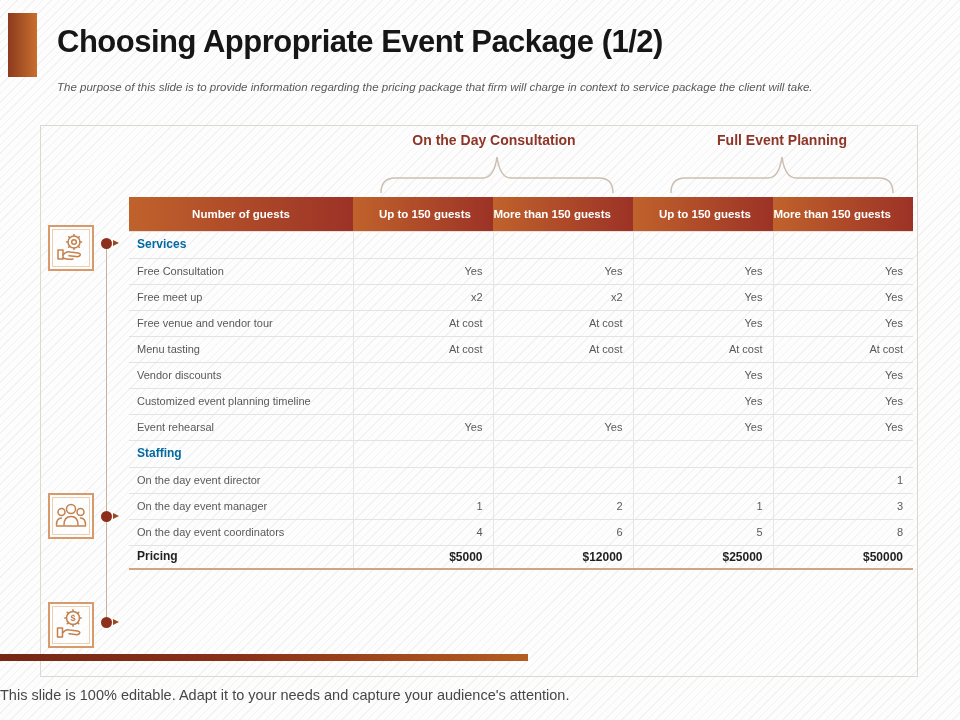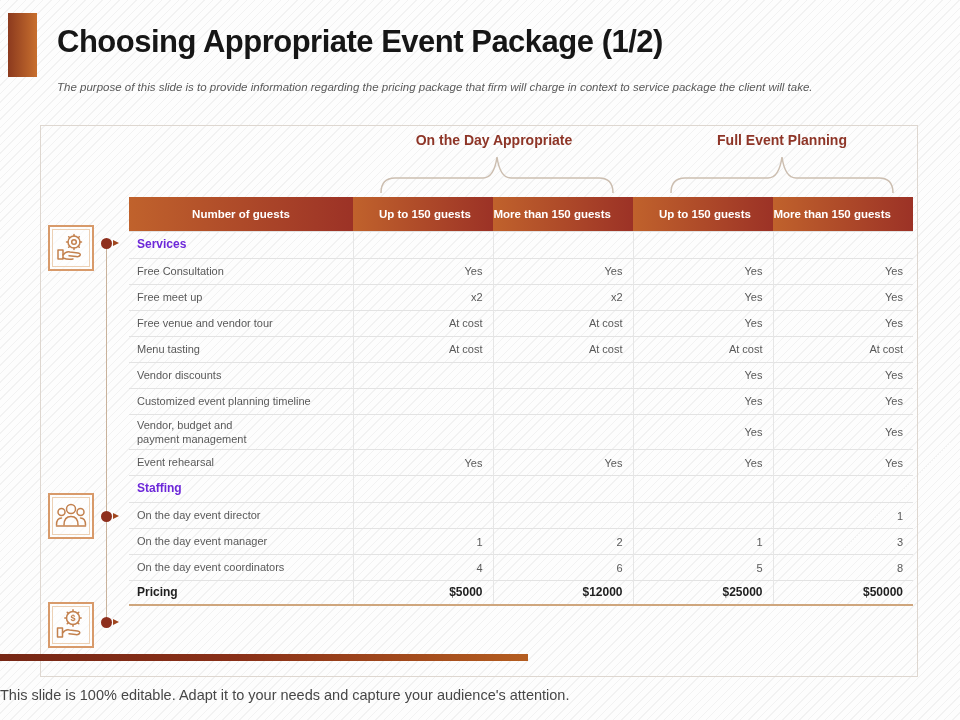--- a/index.html
+++ b/index.html
@@ -32,21 +32,21 @@
     background:linear-gradient(90deg, var(--header-gradient-start), var(--header-gradient-end));
     border:none; }
   table.pkg th.lbl { text-align:center; padding-left:0; }
   table.pkg th.val { text-align:right; padding-right:22px; }
   table.pkg td { font-size:11px; color:#595959; border-top:1px solid #e3e3e3; }
   table.pkg tbody td + td { border-left:1px solid #e6e6e6; }
   table.pkg tbody tr { height:26px; }
   table.pkg td.lbl { text-align:left; padding:3px 4px 3px 8px; white-space:pre-line; line-height:1.3; }
   table.pkg td.val { text-align:right; padding-right:10px; }
   table.pkg tr.section { height:27px; }
-  table.pkg tr.section td.lbl { font-size:12px; font-weight:bold; color:#6d28d9; }
+  table.pkg tr.section td.lbl { font-size:12px; font-weight:bold; color:#0369a1; }
   table.pkg tr.pricing { height:24px; }
   table.pkg tr.pricing td { font-weight:bold; color:#1f1f1f; font-size:12px;
     border-bottom:2px solid var(--pricing-border);margin-left:33px; }
   
   .icon-box { position:absolute; left:7px; width:46px; height:46px;
     border:2px solid #d89a6a; background:rgba(255,255,255,0.6); padding:2px; }
   .icon-box .inner { width:100%; height:100%; border:1px solid #ecd0b4;
     display:flex; align-items:center; justify-content:center; }
   .icon-box.i1 { top:99px; } .icon-box.i2 { top:367px; } .icon-box.i3 { top:476px; }
   .rail-line { position:absolute; left:65px; top:118px; width:1px; height:379px; background:#c9b29b; }
@@ -65,21 +65,21 @@
 </style>
 </head>
 <body>
 
 <div class="accent-bar"></div>
 <h1 class="title">Choosing Appropriate Event Package (1/2)</h1>
 <p class="subtitle">The purpose of this slide is to provide information regarding the pricing package that firm will charge in context to service package the client will take.</p>
 
 <div class="panel">
 
-  <div class="group-label g1">On the Day Appropriate</div>
+  <div class="group-label g1">On the Day Consultation</div>
   <div class="group-label g2">Full Event Planning</div>
 
   <svg class="braces-svg" viewBox="0 0 878 70">
     <path d="M340,67 Q340,52 354,52 L442,52 Q453,52 456,31 Q459,52 470,52 L558,52 Q572,52 572,67" fill="none" stroke="#ccbeb0" stroke-width="1.5"></path>
     <path d="M630,67 Q630,52 644,52 L727,52 Q738,52 741,31 Q744,52 755,52 L838,52 Q852,52 852,67" fill="none" stroke="#ccbeb0" stroke-width="1.5"></path>
   </svg>
 
   <div class="rail-line"></div>
 
   <div class="icon-box i1">
@@ -186,28 +186,20 @@
           <td class="val">Yes</td>
         </tr>
         <tr>
           <td class="lbl">Customized event planning timeline</td>
           <td class="val"></td>
           <td class="val"></td>
           <td class="val">Yes</td>
           <td class="val">Yes</td>
         </tr>
         <tr>
-          <td class="lbl">Vendor, budget and
-payment management</td>
-          <td class="val"></td>
-          <td class="val"></td>
-          <td class="val">Yes</td>
-          <td class="val">Yes</td>
-        </tr>
-        <tr>
           <td class="lbl">Event rehearsal</td>
           <td class="val">Yes</td>
           <td class="val">Yes</td>
           <td class="val">Yes</td>
           <td class="val">Yes</td>
         </tr>
         <tr class="section">
           <td class="lbl">Staffing</td>
           <td class="val"></td>
           <td class="val"></td>

